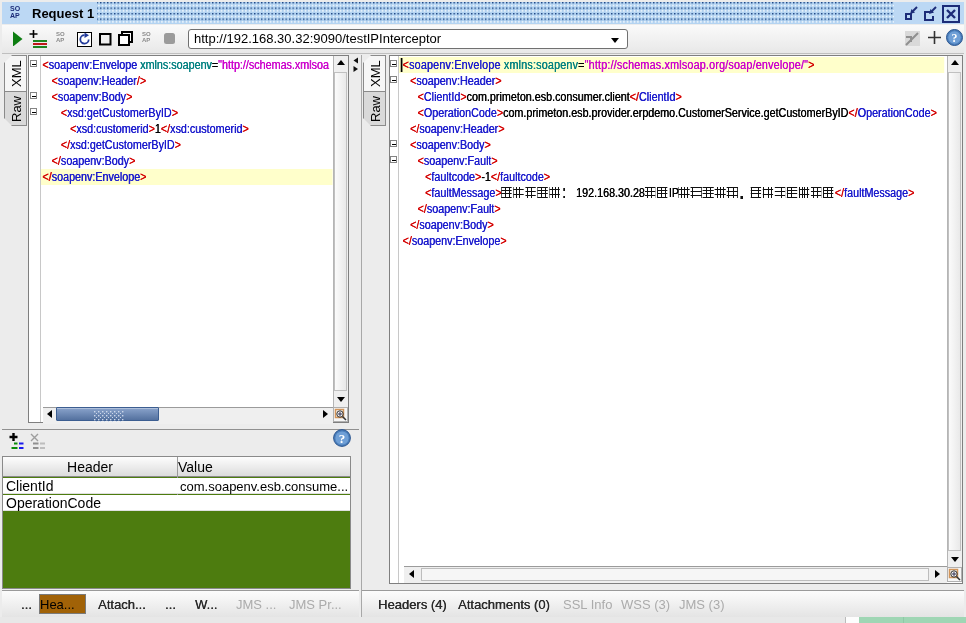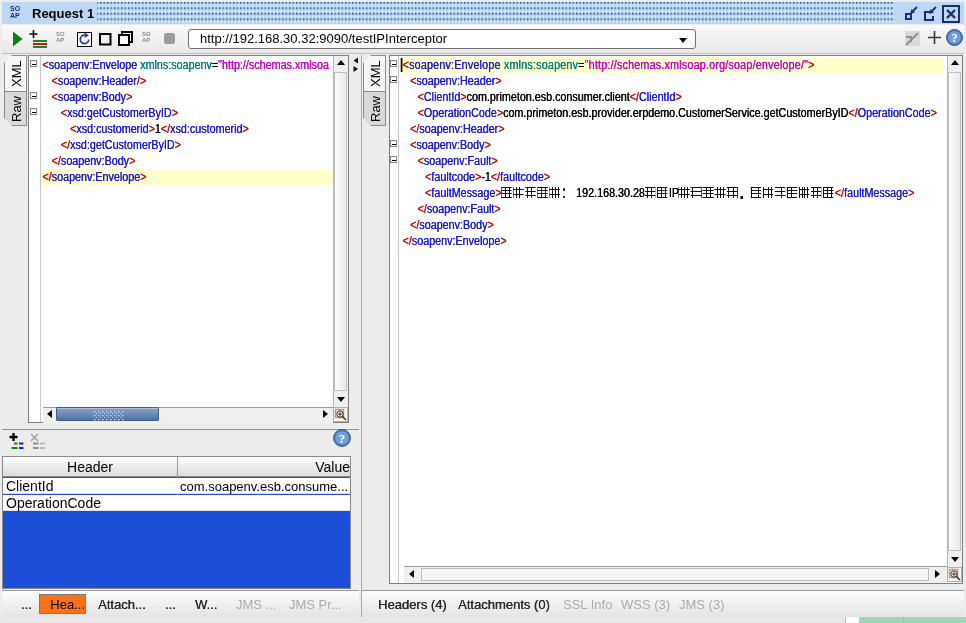--- a/index.html
+++ b/index.html
@@ -7,47 +7,47 @@
 
 #title{position:absolute;left:2px;top:2px;width:962px;height:22px;background-color:#b2d2f0}
 #titlepat{position:absolute;left:0;top:0;width:100%;height:100%}
 #titlesolid{position:absolute;left:0;top:0;width:95px;height:22px;background:#bcd8f4}
 #soapicon{position:absolute;left:8px;top:3px;width:16px;height:16px;font:bold 7px "Liberation Sans",sans-serif;color:#1c2c78;line-height:7px;letter-spacing:0px}
 #wtitle{position:absolute;left:30px;top:4px;font:bold 13px "Liberation Sans",sans-serif;color:#000}
 .wbtn{position:absolute;top:3px;width:16px;height:16px}
 
 #toolbar{position:absolute;left:2px;top:25px;width:962px;height:28px;background:linear-gradient(#fafafa,#e8e8e8)}
 .ticon{position:absolute;top:5px}
-#urlbox{position:absolute;left:186px;top:4px;width:508px;height:20px;background:#fff;border:1px solid #707070;border-radius:3px;font:13px "Liberation Sans",sans-serif;color:#000;line-height:18px;padding-left:11px}
+#urlbox{position:absolute;left:186px;top:4px;width:440px;height:20px;background:#fff;border:1px solid #707070;border-radius:3px;font:13px "Liberation Sans",sans-serif;color:#000;line-height:18px;padding-left:5px}
 #urlbox .arr{position:absolute;right:8px;top:8px;width:0;height:0;border-left:4px solid transparent;border-right:4px solid transparent;border-top:5px solid #000}
 .vtab{position:absolute;left:0;width:23px;border:1px solid #8a8a8a;color:#000;font:13px "Liberation Sans",sans-serif}
 .cutT{clip-path:polygon(0 8px,8px 0,100% 0,100% 100%,0 100%)}
 .cutB{clip-path:polygon(0 0,100% 0,100% 100%,8px 100%,0 calc(100% - 8px))}
 .vtab span{position:absolute;left:4px;top:2px;transform:rotate(-90deg);transform-origin:0 0;white-space:nowrap}
 .editor{position:absolute;background:#fff;border:1px solid #7f7f7f}
 .gutter{position:absolute;left:0;top:0;bottom:0;width:12px;background:#fff;border-right:1px solid #c8c8c8}
 .fold{position:absolute;width:7px;height:7px;border:1px solid #848484;background:#fff;z-index:5}
 .fold:after{content:"";position:absolute;left:1px;top:2.5px;width:4px;height:1px;background:#000}
 .xline{position:absolute;left:0;width:100%;height:16px;font:12.5px "Liberation Sans",sans-serif;white-space:nowrap;transform:scaleX(0.86);transform-origin:0 0;line-height:16px;text-shadow:0.4px 0 0 currentcolor}
 .t{color:#d40000}.e{color:#1a1acd}.a{color:#008080}.v{color:#cc00cc}.x{color:#000}
 .yellow{background:#ffffcb}
 .ind{display:inline-block}
 
 .sbtn{position:absolute;background:transparent;border:none}
 .vtrack{position:absolute;background:#efefef;border-left:1px solid #b5b5b5}
 .htrack{position:absolute;background:#efefef;border-top:1px solid #9b9b9b}
 
-#tblwrap{position:absolute;left:2px;top:456px;width:349px;height:133px;border:1px solid #8a8a8a;background:#1d4ed8}
+#tblwrap{position:absolute;left:2px;top:456px;width:349px;height:133px;border:1px solid #8a8a8a;background:#4d7c0f}
 .throw{position:absolute;left:0;top:0;width:100%;height:20px;background:linear-gradient(#fdfdfd,#dcdcdc);border-bottom:1px solid #8a8a8a}
 .tcell{position:absolute;font:14px "Liberation Sans",sans-serif;color:#000}
 
 .btabrow{position:absolute;height:27px;background:linear-gradient(#fcfcfc,#e4e4e4);border-top:1px solid #9a9a9a}
 .btab{position:absolute;font:13px "Liberation Sans",sans-serif;color:#2a2a2a;top:597px;text-shadow:0.3px 0 0 currentcolor}
 .btab.dis{color:#ababab;text-shadow:none}
-.seltab{position:absolute;background:#f97316;border:1px solid #7a7a7a;font:13px "Liberation Sans",sans-serif;text-align:right}
+.seltab{position:absolute;background:#a16207;border:1px solid #7a7a7a;font:13px "Liberation Sans",sans-serif;text-align:left}
 
 .hz{display:inline-block;width:12.3px;height:11px;margin:0 1.65px 0 0;vertical-align:-1px;background:
  repeating-linear-gradient(to bottom,#111 0 1px,transparent 1px 3.2px),
  repeating-linear-gradient(to right,#111 0 1px,transparent 1px 4.5px)}
 .hz.b{background:
  repeating-linear-gradient(to bottom,transparent 0 2px,#111 2px 3px,transparent 3px 5.5px),
  repeating-linear-gradient(to right,#111 0 1px,transparent 1px 3.2px)}
 .hz.c{background:
  repeating-linear-gradient(to bottom,#111 0 1px,transparent 1px 4.2px),
  repeating-linear-gradient(to right,transparent 0 2px,#111 2px 3px,transparent 3px 5px)}
@@ -263,21 +263,21 @@
     </svg>
     <svg class="abs" style="left:333px;top:429px" width="18" height="18">
       <circle cx="9" cy="9" r="8.4" fill="#4a7ebb" stroke="#2c5690"></circle>
       <circle cx="9" cy="9" r="6.6" fill="#6f9fd6"></circle>
       <text x="9" y="13.5" text-anchor="middle" font-family="Liberation Serif" font-size="13" font-weight="bold" fill="#fff">?</text>
     </svg>
     <div id="tblwrap">
       <div class="throw"></div>
       <div class="abs" style="left:174px;top:0;width:1px;height:53px;background:#9a9a9a"></div>
       <div class="tcell" style="left:0;top:2px;width:174px;text-align:center">Header</div>
-      <div class="tcell" style="left:175px;top:2px;width:172px;text-align:right">Value</div>
+      <div class="tcell" style="left:175px;top:2px;width:172px;text-align:left">Value</div>
       <div class="abs" style="left:0;top:21px;width:347px;height:16px;background:#fff;border-bottom:1px solid #e0e0e0"></div>
       <div class="abs" style="left:0;top:38px;width:347px;height:16px;background:#fff;border-bottom:1px solid #e0e0e0"></div>
       <div class="tcell" style="left:3px;top:21px">ClientId</div>
       <div class="tcell" style="left:177px;top:22px;font-size:13px">com.soapenv.esb.consume...</div>
       <div class="tcell" style="left:3px;top:38px">OperationCode</div>
     </div>
 
  <div class="btabrow" style="left:2px;top:590px;width:357px"></div>
     <div class="btab" style="left:21px">...</div>
     <div class="seltab" style="left:39px;top:594px;width:47px;height:20px;line-height:19px;position:absolute">Hea...</div>

